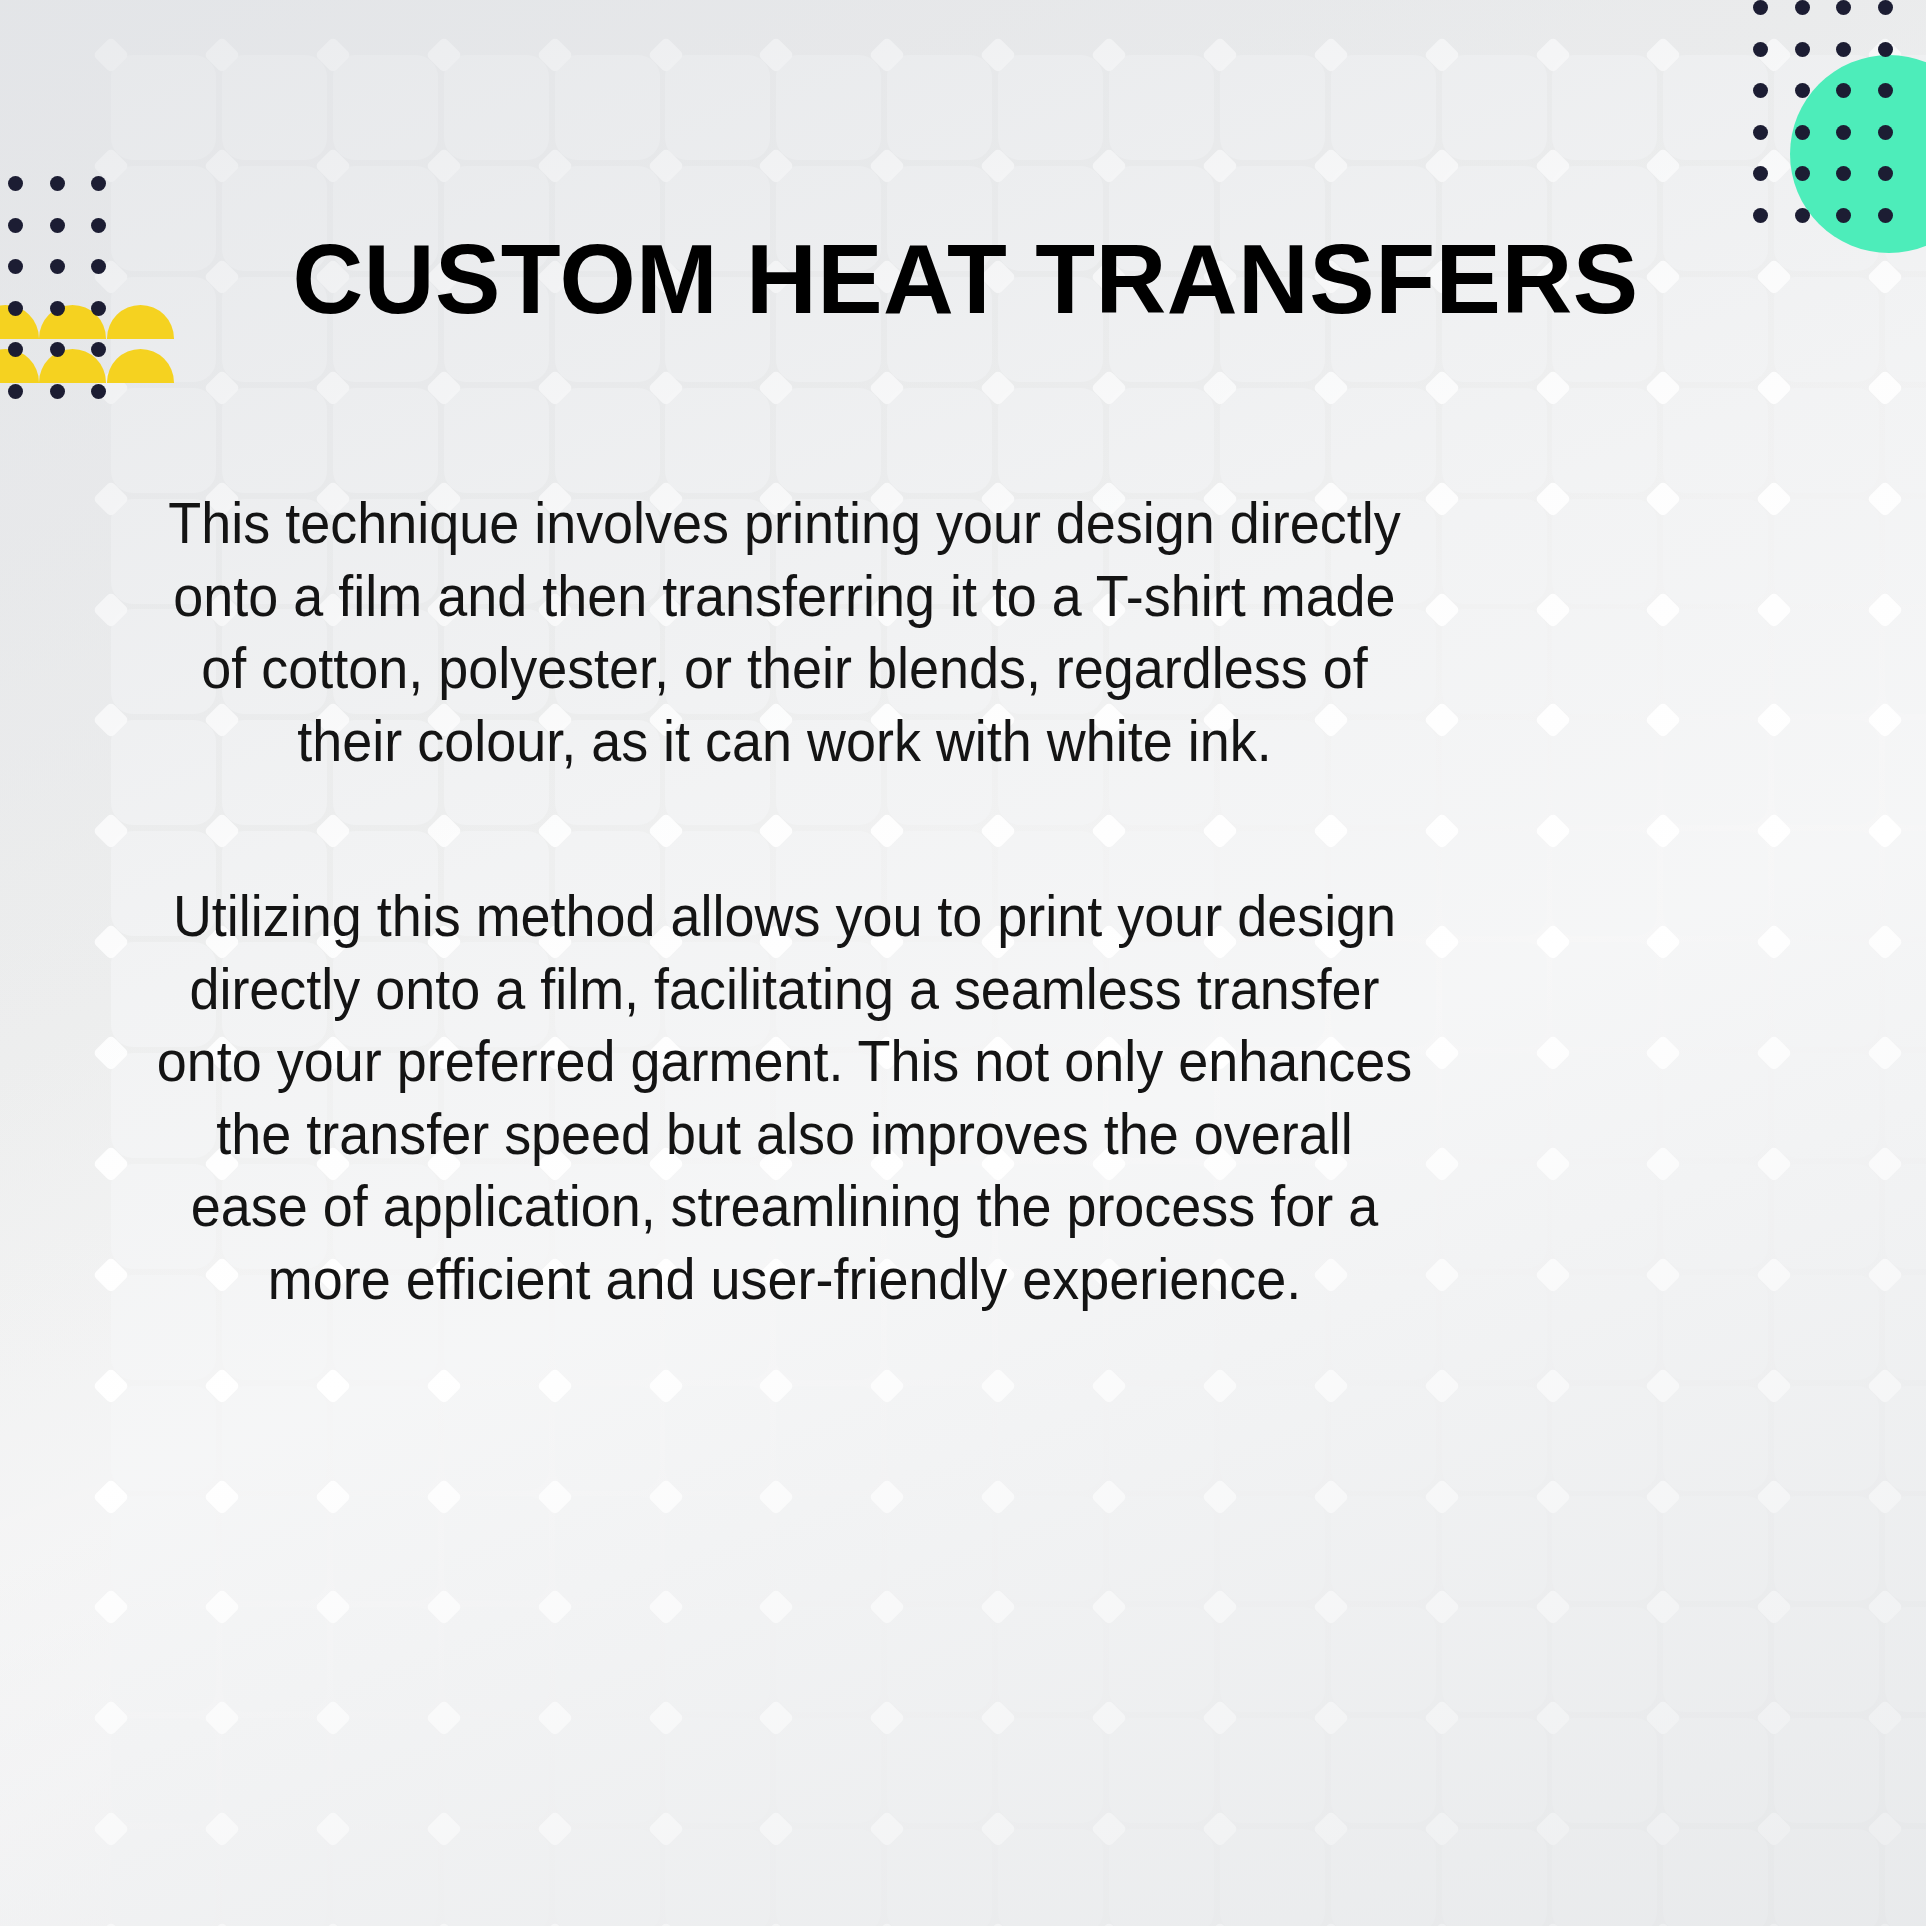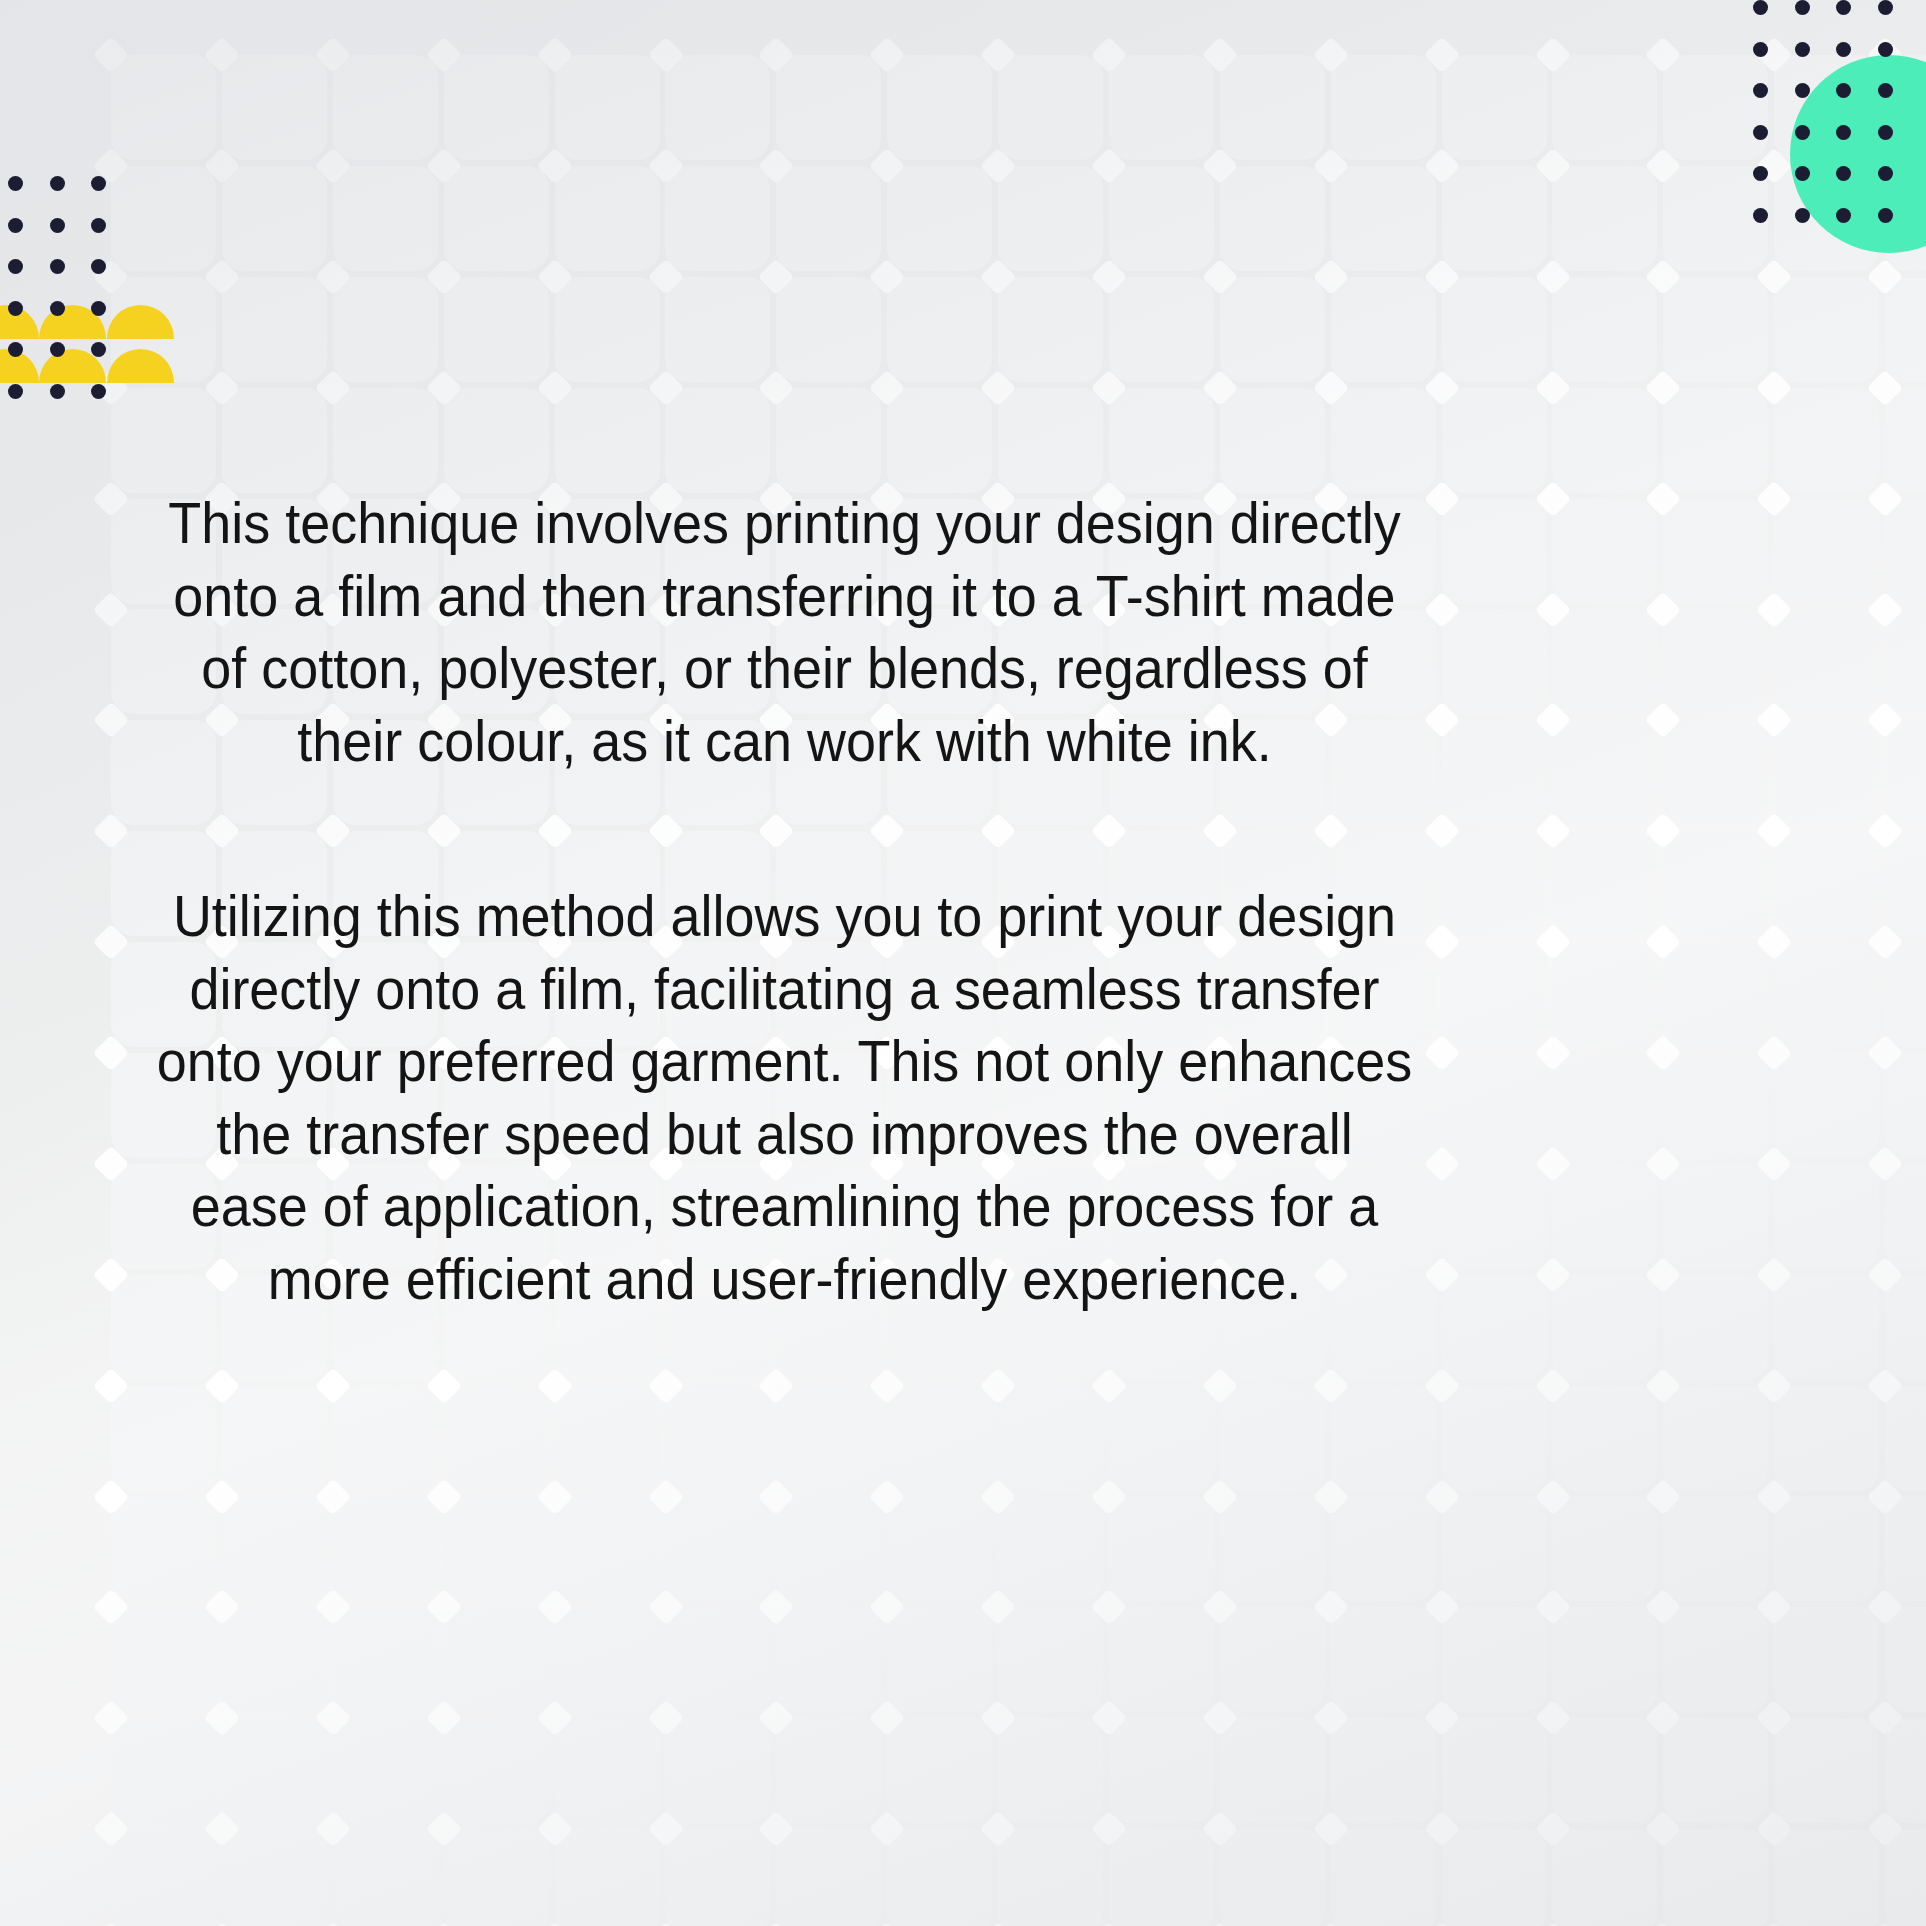--- a/index.html
+++ b/index.html
@@ -793,20 +793,21 @@
       <span class="dot" style="left:42px;top:166px;background:#1C1D33;"></span>
       <span class="dot" style="left:83px;top:166px;background:#1C1D33;"></span>
       <span class="dot" style="left:0px;top:208px;background:#1C1D33;"></span>
       <span class="dot" style="left:42px;top:208px;background:#1C1D33;"></span>
       <span class="dot" style="left:83px;top:208px;background:#1C1D33;"></span>
     </div>
 
   <div class="content">
 
     <h1 class="title">
+      <span class="line">CUSTOM HEAT TRANSFERS</span>
     </h1>
 
     <div class="body-block">
       <p class="para">This technique involves printing your design directly onto a film and then transferring it to a T-shirt made of cotton, polyester, or their blends, regardless of their colour, as it can work with white ink.</p>
       <p class="para">Utilizing this method allows you to print your design directly onto a film, facilitating a seamless transfer onto your preferred garment. This not only enhances the transfer speed but also improves the overall ease of application, streamlining the process for a more efficient and user-friendly experience.</p>
     </div>
 
   </div>
 </div>
 

